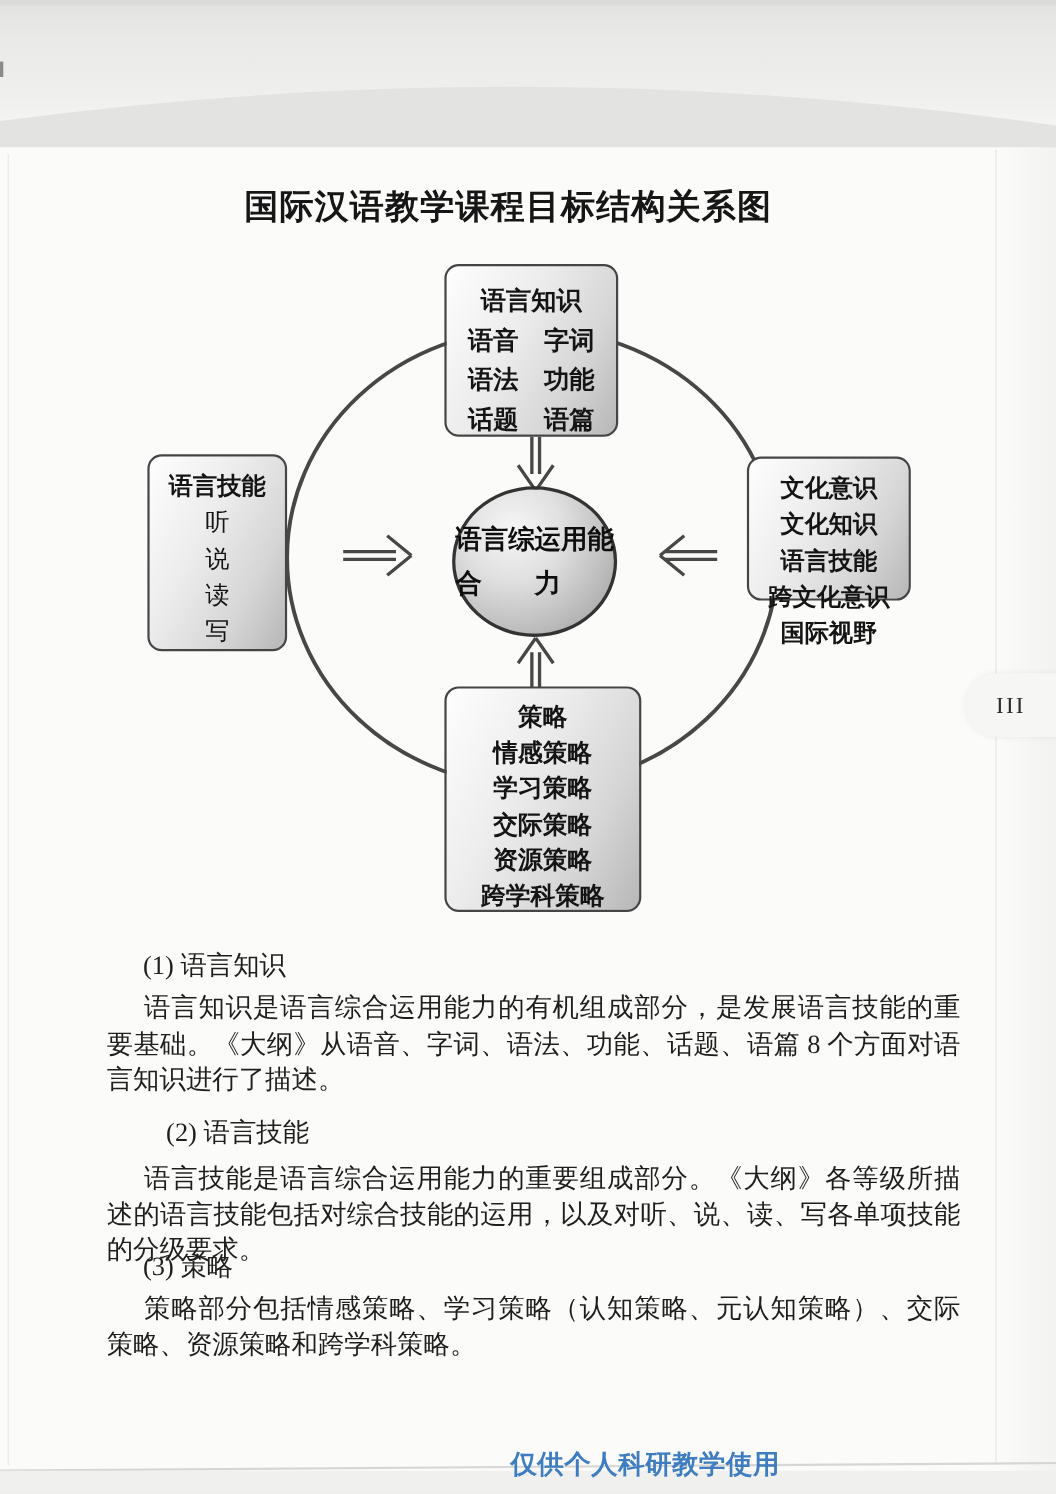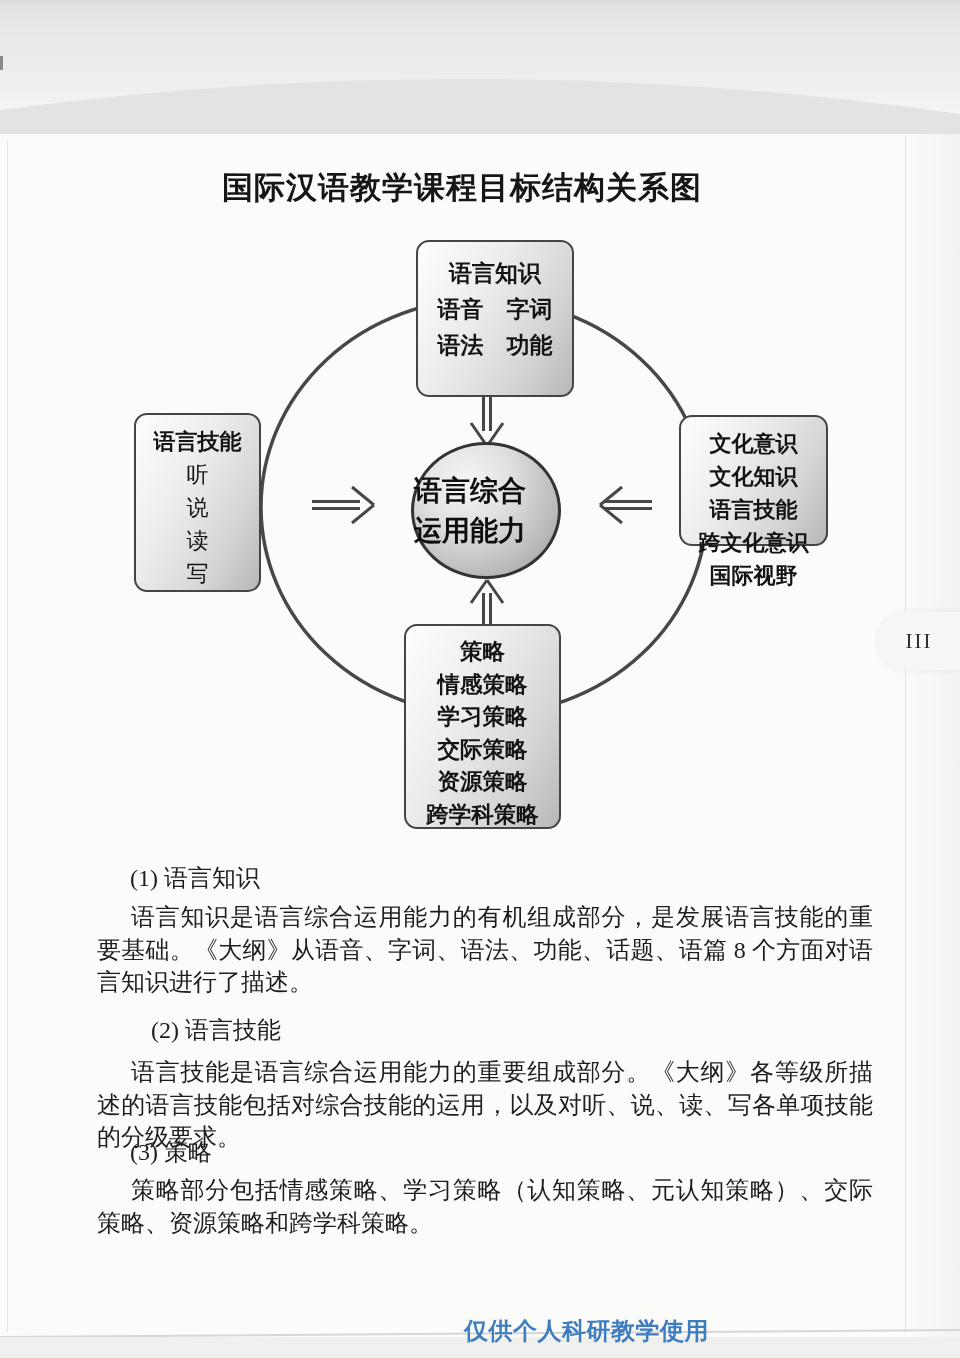--- a/index.html
+++ b/index.html
@@ -25,33 +25,33 @@
 
   
   .diagram-svg{position:absolute;left:0;top:225px;z-index:1;}
   .node{position:absolute;z-index:2;box-sizing:border-box;border:2.5px solid #454545;
     border-radius:13px;text-align:center;color:#141414;
     font-family:"Liberation Sans",sans-serif;
     background:linear-gradient(118deg,#fefefe 0%,#ececec 40%,#d6d6d6 72%,#b7b7b7 100%);}
   .node-title{font-weight:bold;}
   .node-item{font-weight:bold;}
   .node-top{left:404px;top:240px;width:158px;height:157px;padding-top:13px;
-    font-size:23px;line-height:36px;margin-left:12px;}
+    font-size:23px;line-height:36px;}
   .node-left{left:134px;top:413px;width:127px;height:179px;padding-top:10px;
     font-size:22px;line-height:33px;}
   .node-left .node-item{font-weight:normal;}
   .node-right{left:679px;top:415px;width:149px;height:131px;padding-top:10px;
     font-size:22px;line-height:33px;}
-  .node-bottom{left:404px;top:624px;width:157px;height:205px;padding-top:10px;
+  .node-bottom{left:404px;top:624px;width:179px;height:205px;padding-top:10px;
     font-size:22.5px;line-height:32.5px;}
   .center-circle{position:absolute;z-index:3;left:411px;top:442px;width:150px;height:137px;
     box-sizing:border-box;border:3px solid #333;border-radius:50%;
     background:radial-gradient(ellipse at 36% 28%,#f6f6f6 0%,#e0e0e0 35%,#b9b9b9 72%,#979797 100%);
-    display:flex;flex-direction:column;justify-content:center;
-    font-family:"Liberation Sans",sans-serif;font-size:28px;font-weight:bold;
+    display:flex;flex-direction:row;align-items:center;justify-content:center;
+    font-family:"Liberation Sans",sans-serif;font-size:24px;font-weight:bold;
     line-height:40px;color:#0e0e0e;}
 
   
   .sec-heading{position:absolute;left:130px;margin:0;font-size:24px;line-height:1.2;color:#1e1e1e;}
   .body-para{position:absolute;left:97px;width:776px;margin:0;font-size:24px;
     line-height:32.5px;text-align:justify;text-indent:34px;color:#1e1e1e;}
   .h1{top:864px;} .p1{top:901px;}
   .h2{top:1016px;margin-left:21px;} .p2{top:1056px;}
   .h3{top:1138px;} .p3{top:1174px;}
 
@@ -101,20 +101,21 @@
 
     <g stroke="#474747" stroke-width="3" fill="none">
       <path d="M483.5,400 V368 M490.5,400 V368 M471,378 L487,355 M503,378 L487,355"></path>
     </g>
   </svg>
 
   <div class="node node-top">
     <div class="node-title">语言知识</div>
     <div class="node-item">语音　字词</div>
     <div class="node-item">语法　功能</div>
+    <div class="node-item">话题　语篇</div>
   </div>
 
   <div class="node node-left">
     <div class="node-title">语言技能</div>
     <div class="node-item">听</div>
     <div class="node-item">说</div>
     <div class="node-item">读</div>
     <div class="node-item">写</div>
   </div>
 

